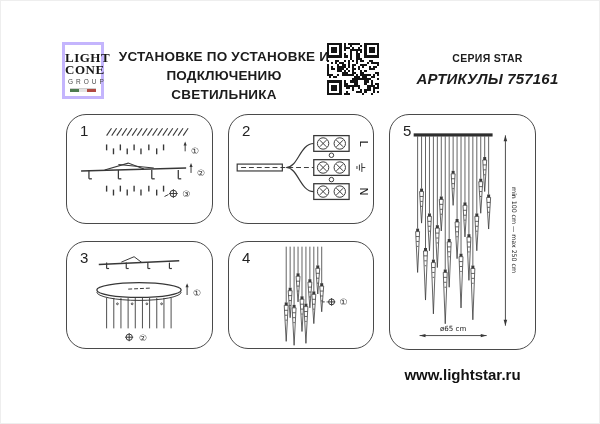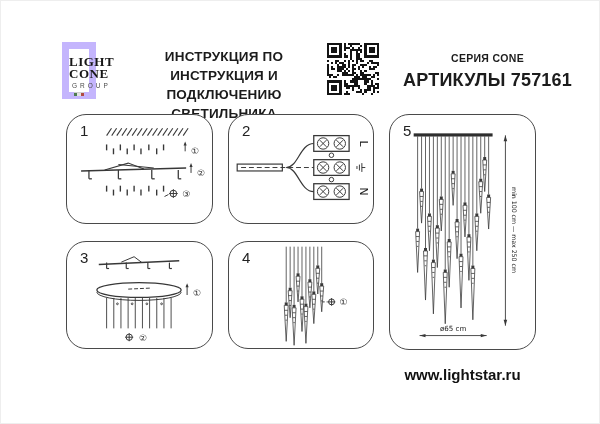--- a/index.html
+++ b/index.html
@@ -1,34 +1,34 @@
 <!DOCTYPE html>
 <html><head>
 <meta charset="utf-8">
 <style>
   html,body{margin:0;padding:0;background:#fff;}
   .page{position:relative;width:600px;height:424px;background:#ffffff;overflow:hidden;
         font-family:"Liberation Sans",sans-serif;color:#1c1c1c;
         box-shadow:inset 0 0 0 1px #eeeeee;}
   
-  .logo-box{position:absolute;left:62px;top:42px;width:34px;height:57px;
-            border:7px solid #c4b5fd;background:#fff;box-sizing:border-box;text-align:center;}
+  .logo-box{position:absolute;left:62px;top:42px;width:42px;height:57px;
+            border:3px solid #c4b5fd;background:#fff;box-sizing:border-box;text-align:center;}
   .logo-word{font-family:"Liberation Serif",serif;font-weight:bold;font-size:13px;
              line-height:12px;letter-spacing:.5px;color:#171717;}
   .logo-word.first{margin-top:7px;}
   .logo-group{font-size:6.5px;letter-spacing:3px;color:#4a4a4a;margin-top:2px;padding-left:3px;}
   .logo-flag{display:flex;height:3px;margin:3px 5px 0 5px;border-top:1px solid #cfcfcf;}
   .logo-flag span{flex:1;}
   .title{position:absolute;left:118px;top:47px;width:212px;text-align:center;
          font-weight:bold;font-size:13.5px;line-height:19px;letter-spacing:.2px;color:#1b1b1b;}
   .qr{position:absolute;left:327px;top:43px;width:52px;height:52px;}
   .series{position:absolute;left:400px;top:52px;width:175px;text-align:center;
           font-weight:bold;font-size:10.5px;letter-spacing:.3px;}
   .articles{position:absolute;left:400px;top:70px;width:175px;text-align:center;
-            font-weight:bold;font-size:18px;letter-spacing:.2px;}
+            font-weight:bold;font-size:15px;letter-spacing:.2px;font-style:italic;}
   
   .panel{position:absolute;border:1.4px solid #4a4a4a;border-radius:20px;background:#fff;box-sizing:border-box;}
   .panel .num{position:absolute;top:7px;left:13px;font-size:15px;color:#222;z-index:2;}
   .panel svg{position:absolute;left:0;top:0;width:100%;height:100%;}
   #p1{left:66px;top:114px;width:147px;height:110px;}
   #p2{left:228px;top:114px;width:146px;height:110px;}
   #p3{left:66px;top:241px;width:147px;height:108px;}
   #p4{left:228px;top:241px;width:146px;height:108px;}
   #p5{left:389px;top:114px;width:147px;height:236px;}
   
@@ -52,21 +52,21 @@
     <div class="logo-word">CONE</div>
     <div class="logo-group">GROUP</div>
     <div class="logo-flag">
       <span style="background:#4e7b50"></span>
         <span style="background:#e3e3e3"></span>
         <span style="background:#b04a42"></span>
     </div>
   </div>
 
   <div class="title">
-    <div>ИНСТРУКЦИЯ ПО ИНСТРУКЦИЯ И</div>
+    <div>УСТАНОВКЕ ПО УСТАНОВКЕ И</div>
     <div>ПОДКЛЮЧЕНИЮ СВЕТИЛЬНИКА</div>
   </div>
 
   <div class="qr">
     <svg id="qr-svg" viewBox="0 0 25 25" shape-rendering="crispEdges">
         <rect x="0" y="0" width="1" height="1" fill="#141414"></rect>
         <rect x="1" y="0" width="1" height="1" fill="#141414"></rect>
         <rect x="2" y="0" width="1" height="1" fill="#141414"></rect>
         <rect x="3" y="0" width="1" height="1" fill="#141414"></rect>
         <rect x="4" y="0" width="1" height="1" fill="#141414"></rect>
@@ -369,21 +369,21 @@
         <rect x="5" y="24" width="1" height="1" fill="#141414"></rect>
         <rect x="6" y="24" width="1" height="1" fill="#141414"></rect>
         <rect x="8" y="24" width="1" height="1" fill="#141414"></rect>
         <rect x="9" y="24" width="1" height="1" fill="#141414"></rect>
         <rect x="10" y="24" width="1" height="1" fill="#141414"></rect>
         <rect x="17" y="24" width="1" height="1" fill="#141414"></rect>
         <rect x="21" y="24" width="1" height="1" fill="#141414"></rect>
       </svg>
   </div>
 
-  <div class="series">СЕРИЯ CONE</div>
+  <div class="series">СЕРИЯ STAR</div>
   <div class="articles">АРТИКУЛЫ 757161</div>
 
   <div class="panel" id="p1">
     <div class="num">1</div>
     <svg viewBox="0 0 147 110">
       <g id="hatch1" stroke-width="1.1">
           <line x1="40" y1="21" x2="45" y2="13.5"></line>
           <line x1="45.2" y1="21" x2="50.2" y2="13.5"></line>
           <line x1="50.4" y1="21" x2="55.4" y2="13.5"></line>
           <line x1="55.6" y1="21" x2="60.6" y2="13.5"></line>

